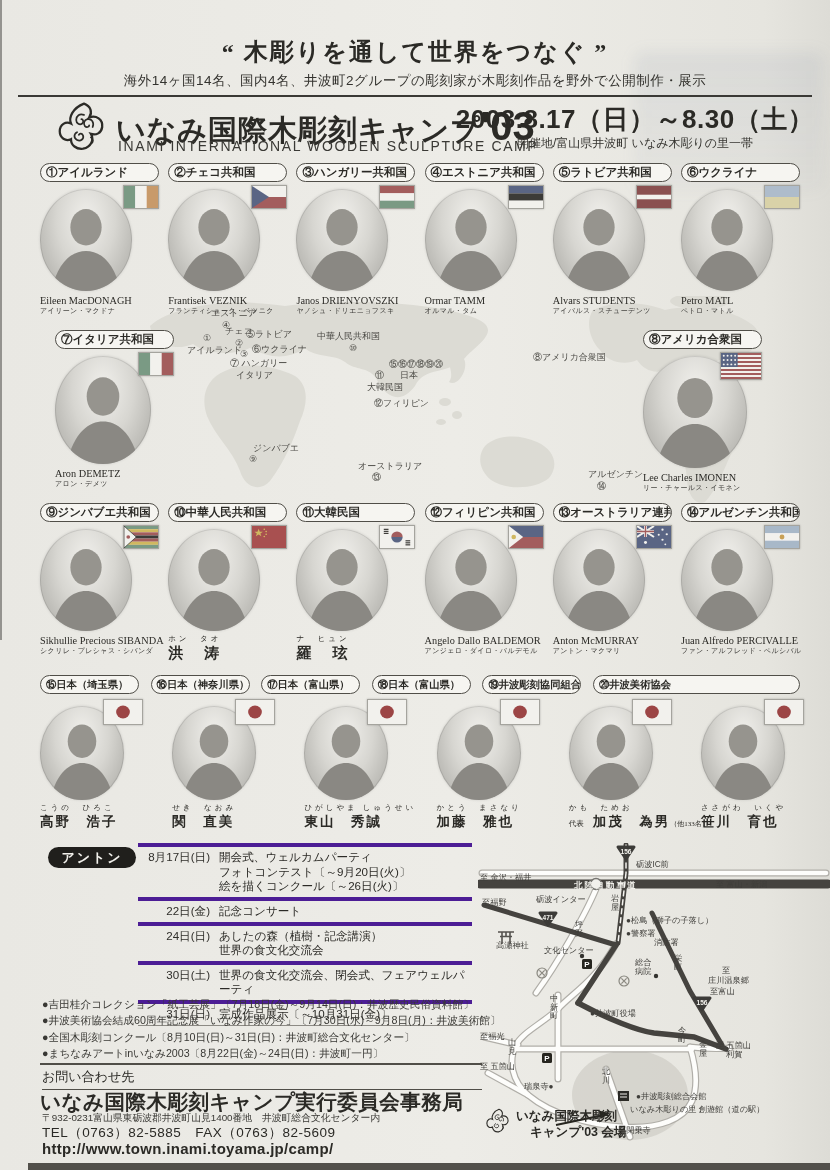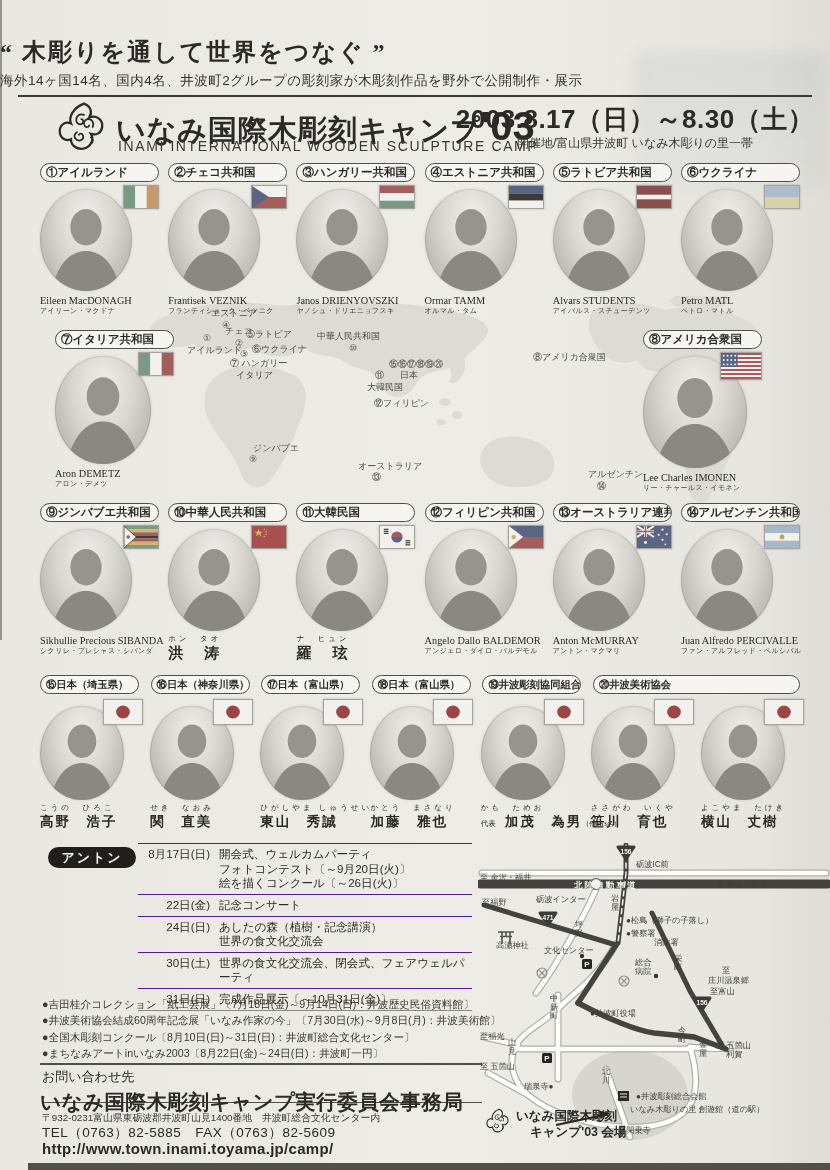--- a/index.html
+++ b/index.html
@@ -2,21 +2,21 @@
 <html><head>
 <meta charset="utf-8">
 <style>
   html,body{margin:0;padding:0}
   body{
     width:830px;height:1170px;position:relative;overflow:hidden;
     background:linear-gradient(90deg,#e9e8e3 0%,#edece7 55%,#e6e5df 92%,#dddcd6 100%);
     font-family:"Liberation Sans",sans-serif;color:#2b2a26;
   }
   .abs{position:absolute}
-  .ctr{}
+  .ctr{text-align:center}
   
   #tagline{top:36px;left:0;width:830px;font-family:"Liberation Serif",serif;font-size:24px;font-weight:bold;letter-spacing:2px}
   #subtitle{top:72px;left:0;width:830px;font-size:13.5px;letter-spacing:.5px;color:#34332f}
   #rule-top{top:95px;left:18px;width:794px;border-top:2px solid #3a3935}
   #logo-main{top:101px;left:58px}
   #title-jp{top:104px;left:116px;font-size:29px;font-weight:bold;letter-spacing:1px;white-space:nowrap}
   #title-jp .yr{font-size:40px;letter-spacing:0}
   #title-en{top:138px;left:118px;font-size:14px;letter-spacing:1.6px;color:#3a3935}
   #dates{top:102px;left:455px;width:360px;font-size:26px;font-weight:bold;text-align:center;letter-spacing:.5px;white-space:nowrap}
   #venue{top:135px;left:455px;width:360px;font-size:12px;text-align:center;color:#34332f}
@@ -50,30 +50,30 @@
   #row4-headers .pill{width:99px;font-size:10.3px}
   #row4-headers .pill.wide{width:207px}
   #row4-cards{top:699px;left:40px;width:760px;display:flex;justify-content:space-between}
   #row4-cards .card{width:99px}
   #row4-cards .flag{width:38px;height:24px;top:0;right:-4px}
   #row4-cards .name-jp{font-size:13.5px;letter-spacing:2px}
   
   #event-pill{top:847px;left:48px;width:88px;height:21px;background:#201f1c;color:#f2f1ec;border-radius:11px;
               font-size:13px;font-weight:bold;text-align:center;line-height:21px;letter-spacing:2px}
   #sched{top:843px;left:138px;width:334px;font-size:11.6px}
-  .srow{display:flex;border-top:1px solid #4c1d95;padding:3px 0 3px 0}
+  .srow{display:flex;border-top:4px solid #4c1d95;padding:3px 0 3px 0}
   .srow:last-child{border-bottom:1px solid #8c8a84}
   .sdate{width:72px;text-align:right;padding-right:9px;flex:none;color:#2f2e2a}
   .slines{flex:1}
   .slines div{line-height:14.5px}
   .srow.bold .slines div,.srow.bold .sdate{font-weight:bold}
   #bullets{top:996px;left:42px;width:440px;font-size:10.7px;line-height:16.3px;color:#393834;white-space:nowrap}
   #rule-mid{top:1063px;left:40px;width:442px;border-top:2px solid #504e48}
   
-  #contact-head{top:1068px;left:42px;width:440px;font-size:13px;border-bottom:1.5px solid #504e48;padding-bottom:16px}
+  #contact-head{top:1068px;left:42px;width:440px;font-size:13px;border-bottom:1.5px solid #504e48;padding-bottom:3px}
   #contact-org{top:1088px;left:40px;font-size:20.5px;font-weight:bold;letter-spacing:.5px;white-space:nowrap}
   #contact-addr{top:1112px;left:42px;font-size:9.8px;color:#393834;white-space:nowrap}
   #contact-tel{top:1124px;left:42px;font-size:13.5px;letter-spacing:.5px}
   #contact-url{top:1140px;left:42px;font-size:15px;font-weight:bold;letter-spacing:.3px}
   
   #roadmap{top:843px;left:478px}
   .rml{font-size:8.2px;fill:#3f3e3a;font-family:"Liberation Sans",sans-serif}
   .rml.w{fill:#f2f1ec;font-weight:bold;font-size:8.6px;letter-spacing:2px}
   .rbadge{font-size:6.6px;fill:#f2f1ec;font-weight:bold;text-anchor:middle}
   #venue-caption{top:1108px;left:486px;width:170px;display:flex;align-items:flex-start;gap:4px}
@@ -564,36 +564,20 @@
         </svg>
       </div>
       <div class="flag">
         <svg viewBox="0 0 36 24" preserveAspectRatio="none">
           <rect width="36" height="24" fill="#f2f1ed"></rect>
           <circle cx="18" cy="12" r="6.5" fill="#9c4545"></circle>
         </svg>
       </div>
       <div class="furi">ささがわ　いくや</div>
       <div class="name-jp"><span>笹川　育也</span></div>
-    </div>
-    <div class="card">
-      <div class="photo" style="width: 84px; height: 94px;">
-        <svg viewBox="0 0 100 112" preserveAspectRatio="none">
-          <ellipse cx="50" cy="42" rx="17" ry="20" fill="#96948e"></ellipse>
-          <path d="M12 112 C20 78 36 68 50 68 C64 68 80 78 88 112 Z" fill="#8a8883"></path>
-        </svg>
-      </div>
-      <div class="flag">
-        <svg viewBox="0 0 36 24" preserveAspectRatio="none">
-          <rect width="36" height="24" fill="#f2f1ed"></rect>
-          <circle cx="18" cy="12" r="6.5" fill="#9c4545"></circle>
-        </svg>
-      </div>
-      <div class="furi">よこやま　たけき</div>
-      <div class="name-jp"><span>横山　丈樹</span></div>
     </div>
   </div>
 
 <div class="abs" id="event-pill">アントン</div>
 <div class="abs" id="sched">
     <div class="srow">
       <div class="sdate">8月17日(日)</div>
       <div class="slines">
         <div>開会式、ウェルカムパーティ</div>
         <div>フォトコンテスト〔～9月20日(火)〕</div>

